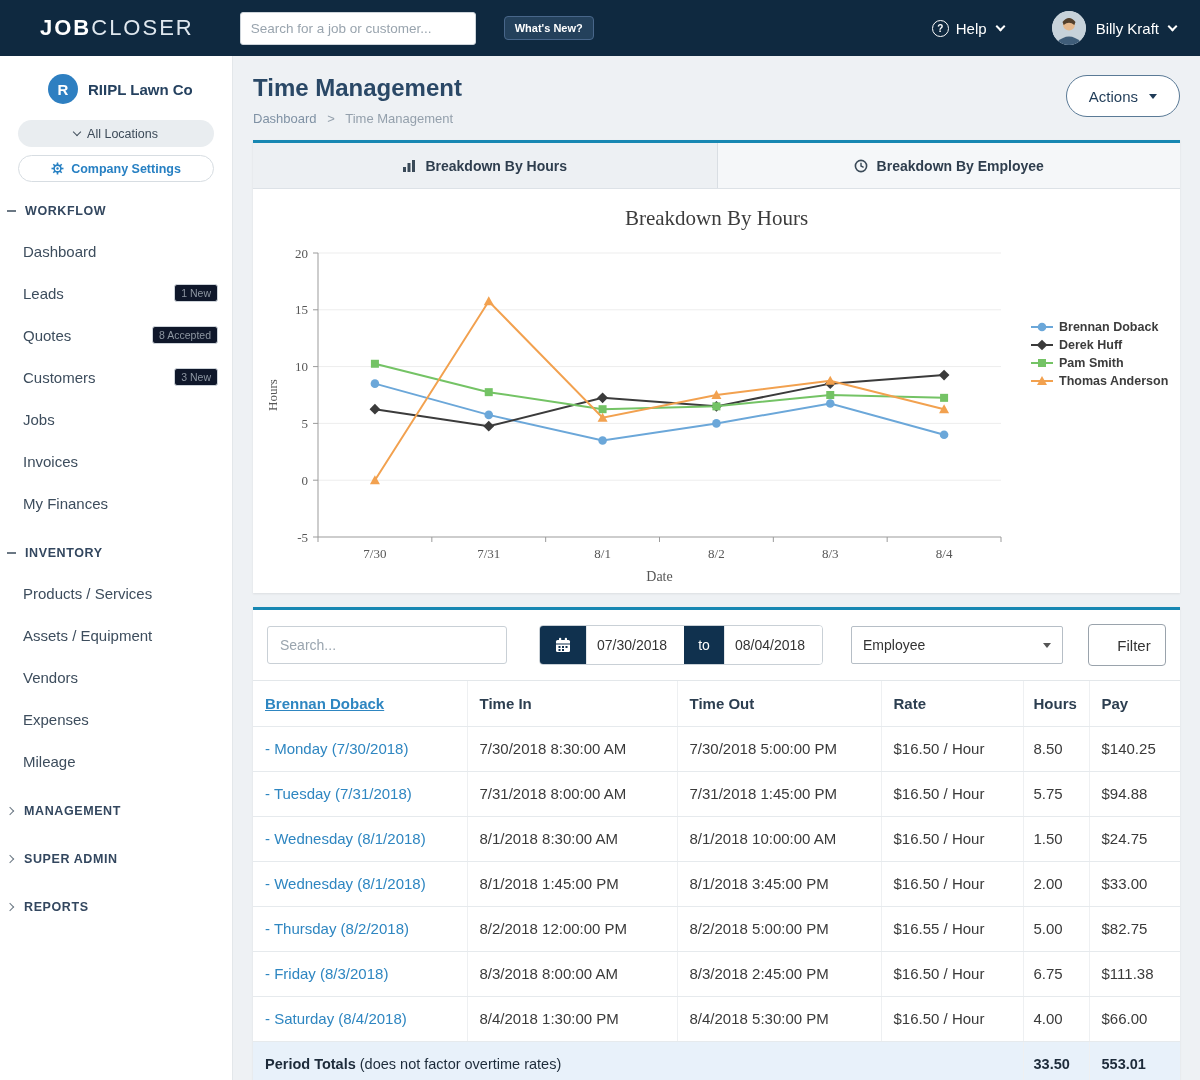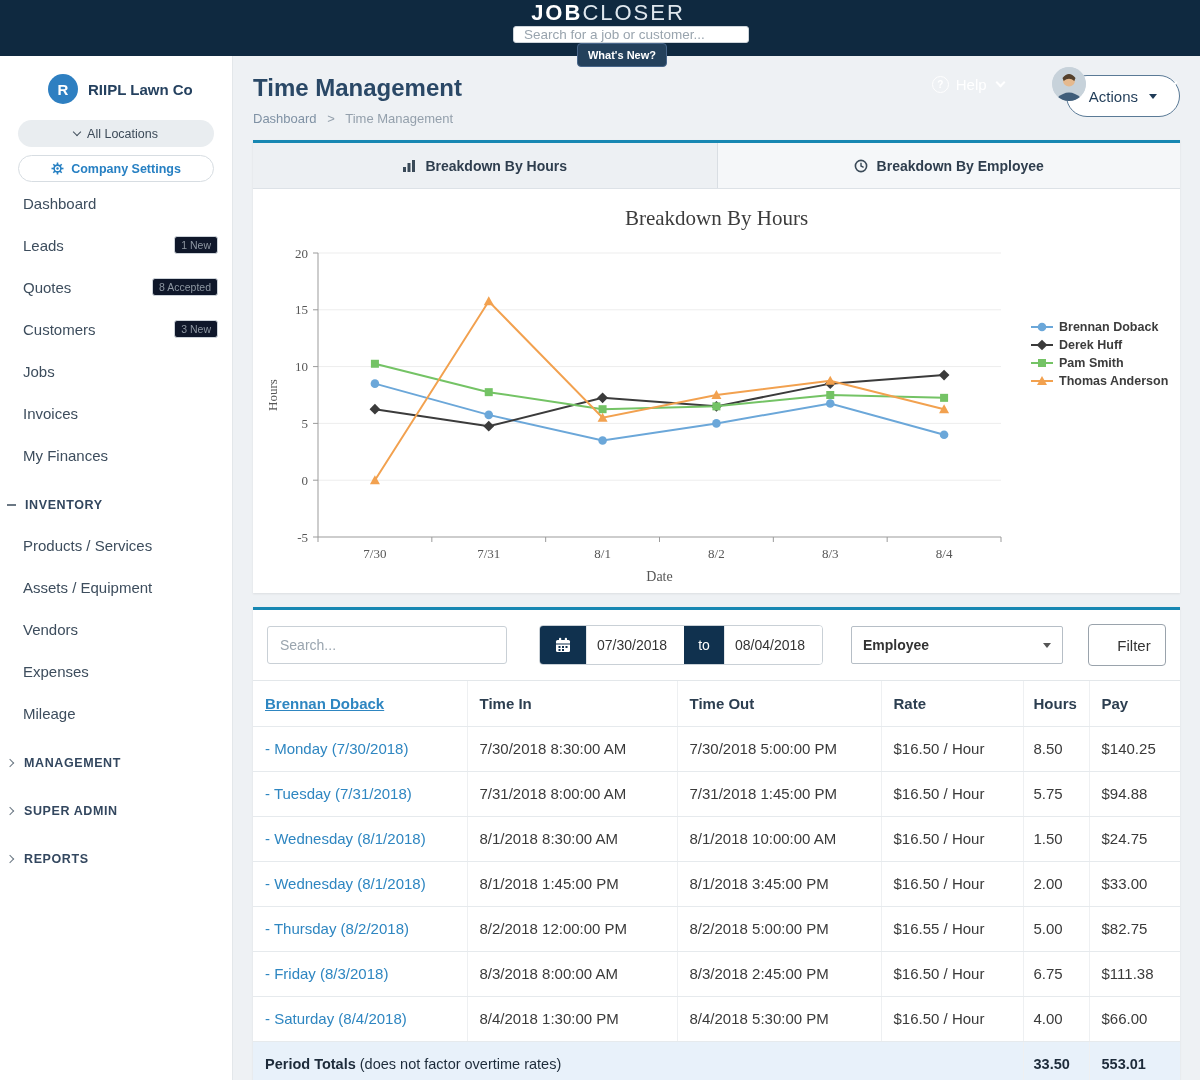--- a/index.html
+++ b/index.html
@@ -6,21 +6,21 @@
   html,body { margin:0; padding:0; }
   body {
     width:1200px; height:1080px; overflow:hidden;
     font-family:"Liberation Sans", sans-serif;
     background:#eef1f4; color:#333;
   }
   
   .navbar {
     position:absolute; top:0; left:0; width:1200px; height:56px;
     background:#0f2940; display:flex; align-items:center;
-    padding:0 24px 0 40px; z-index:20;flex-direction:column;
+    padding:0 24px 0 40px; z-index:20;
   }
   .logo { color:#fff; font-size:22px; letter-spacing:2px; cursor:pointer; white-space:nowrap; }
   .logo-bold { font-weight:700; }
   .logo-light { font-weight:300; color:#dfe7ee; }
   .nav-search {
     margin-left:46px; width:236px; height:33px; border:1px solid #cdd4da;
     border-radius:3px; padding:0 10px; font-size:13.5px; color:#333;
     font-family:"Liberation Sans", sans-serif; outline:none;
   }
   .nav-search::placeholder { color:#99a4ae; }
@@ -118,21 +118,21 @@
   .tb-search::placeholder { color:#9aa5af; }
   .date-group { display:flex; align-items:stretch; margin-left:32px; border:1px solid #c9d0d6; border-radius:4px; overflow:hidden; height:40px; }
   .cal-btn { width:46px; background:#10314e; border:none; display:flex; align-items:center; justify-content:center; cursor:pointer; }
   .date-input {
     width:98px; border:none; border-left:1px solid #e2e6e9; padding:0 10px; font-size:14px; color:#333;
     font-family:"Liberation Sans", sans-serif; outline:none;
   }
   .to-box { width:40px; background:#10314e; color:#fff; display:flex; align-items:center; justify-content:center; font-size:14px; }
   .select {
     margin-left:28px; width:212px; height:38px; border:1px solid #b6bec6; border-radius:2px; background:#fff;
-    display:flex; align-items:center; justify-content:space-between; padding:0 11px; font-size:14px; color:#333; cursor:pointer;font-weight:bold;
+    display:flex; align-items:center; justify-content:space-between; padding:0 11px; font-size:14px; color:#333; cursor:pointer;
   }
   .select-caret { width:0; height:0; border-left:4px solid transparent; border-right:4px solid transparent; border-top:5px solid #555; }
   .filter-btn {
     margin-left:auto; width:78px; height:42px; background:#fff; border:1px solid #9aa3ac; border-radius:4px;
     font-size:15px; color:#333; cursor:pointer; font-family:"Liberation Sans", sans-serif;padding-left:20px;
   }
   
   .time-table { width:100%; border-collapse:collapse; table-layout:fixed; font-size:15px; }
   .time-table th, .time-table td {
     text-align:left; padding:0 12px; height:45px;
@@ -196,20 +196,24 @@
           <line x1="0.5" y1="6.5" x2="12.5" y2="6.5"></line>
         <line x1="2.3" y1="2.3" x2="10.7" y2="10.7"></line>
           <line x1="10.7" y1="2.3" x2="2.3" y2="10.7"></line>
       </g>
       <circle cx="6.5" cy="6.5" r="3.4" fill="#fff" stroke="#2780c3" stroke-width="1.6"></circle>
       <circle cx="6.5" cy="6.5" r="1.2" fill="#2780c3"></circle>
     </svg>
     <span>Company Settings</span>
   </div>
 
+  <div class="nav-section">
+    <span class="minus-icon"></span>
+    <span>WORKFLOW</span>
+  </div>
   <div class="nav-item">
     <span>Dashboard</span>
 
   </div>
   <div class="nav-item">
     <span>Leads</span>
     <span class="nav-badge">1 New</span>
   </div>
   <div class="nav-item">
     <span>Quotes</span>

